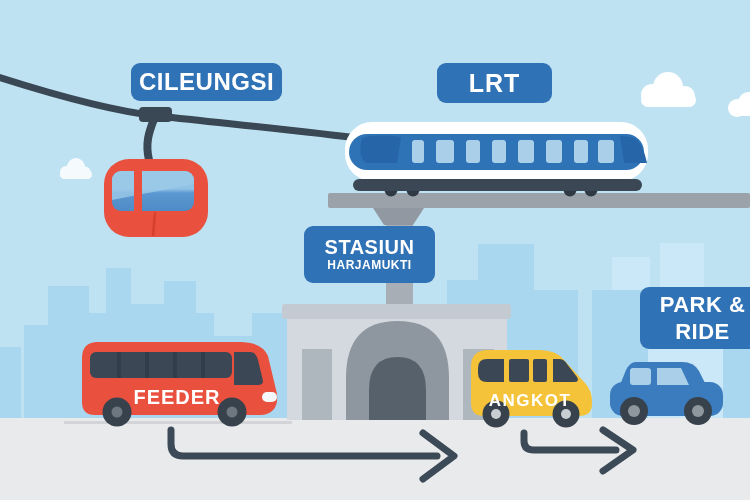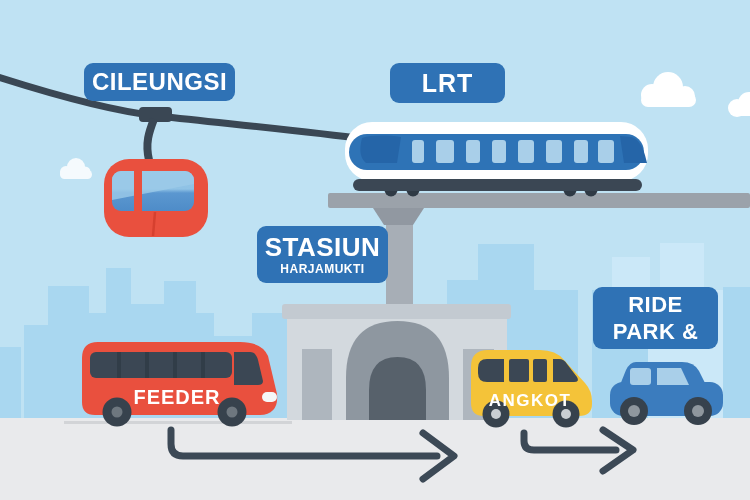--- a/index.html
+++ b/index.html
@@ -4,26 +4,26 @@
 <style>
   html,body{margin:0;padding:0;background:#ffffff;}
   .scene{
     position:relative;width:750px;height:500px;overflow:hidden;
     font-family:"Liberation Sans", sans-serif;
   }
   .scene svg{position:absolute;left:0;top:0;}
   .sign{
     position:absolute;background:#2f72b5;color:#ffffff;border-radius:9px;
     display:flex;flex-direction:column;align-items:center;justify-content:center;
-    font-weight:bold;text-align:center;line-height:1.15;
+    font-weight:bold;text-align:center;line-height:1.15;margin-left:47px;
   }
   #sign-cileungsi{left:84px;top:63px;width:151px;height:38px;font-size:24px;letter-spacing:.5px;}
   #sign-lrt{left:390px;top:63px;width:115px;height:40px;font-size:25px;letter-spacing:1px;align-items:center;}
   #sign-stasiun{left:257px;top:226px;width:131px;height:57px;}
-  #sign-stasiun .l1{font-size:26px;letter-spacing:.5px;}
+  #sign-stasiun .l1{font-size:20px;letter-spacing:.5px;}
   #sign-stasiun .l2{font-size:12px;letter-spacing:.5px;}
   #sign-parkride{left:593px;top:287px;width:125px;height:62px;font-size:22px;line-height:1.25;letter-spacing:.5px;}
   .vehicle-text{font-family:"Liberation Sans", sans-serif;font-weight:bold;fill:#ffffff;}
 </style>
 </head>
 <body>
 
 <div class="scene">
 
   <svg width="750" height="500" viewBox="0 0 750 500">
@@ -208,17 +208,17 @@
   <div class="sign" id="sign-lrt">
     <span>LRT</span>
   </div>
 
   <div class="sign" id="sign-stasiun">
     <span class="l1">STASIUN</span>
     <span class="l2">HARJAMUKTI</span>
   </div>
 
   <div class="sign" id="sign-parkride">
+    <span>PARK &amp;</span>
     <span>RIDE</span>
-    <span>PARK &amp;</span>
   </div>
 
 </div>
 
 </body></html>

